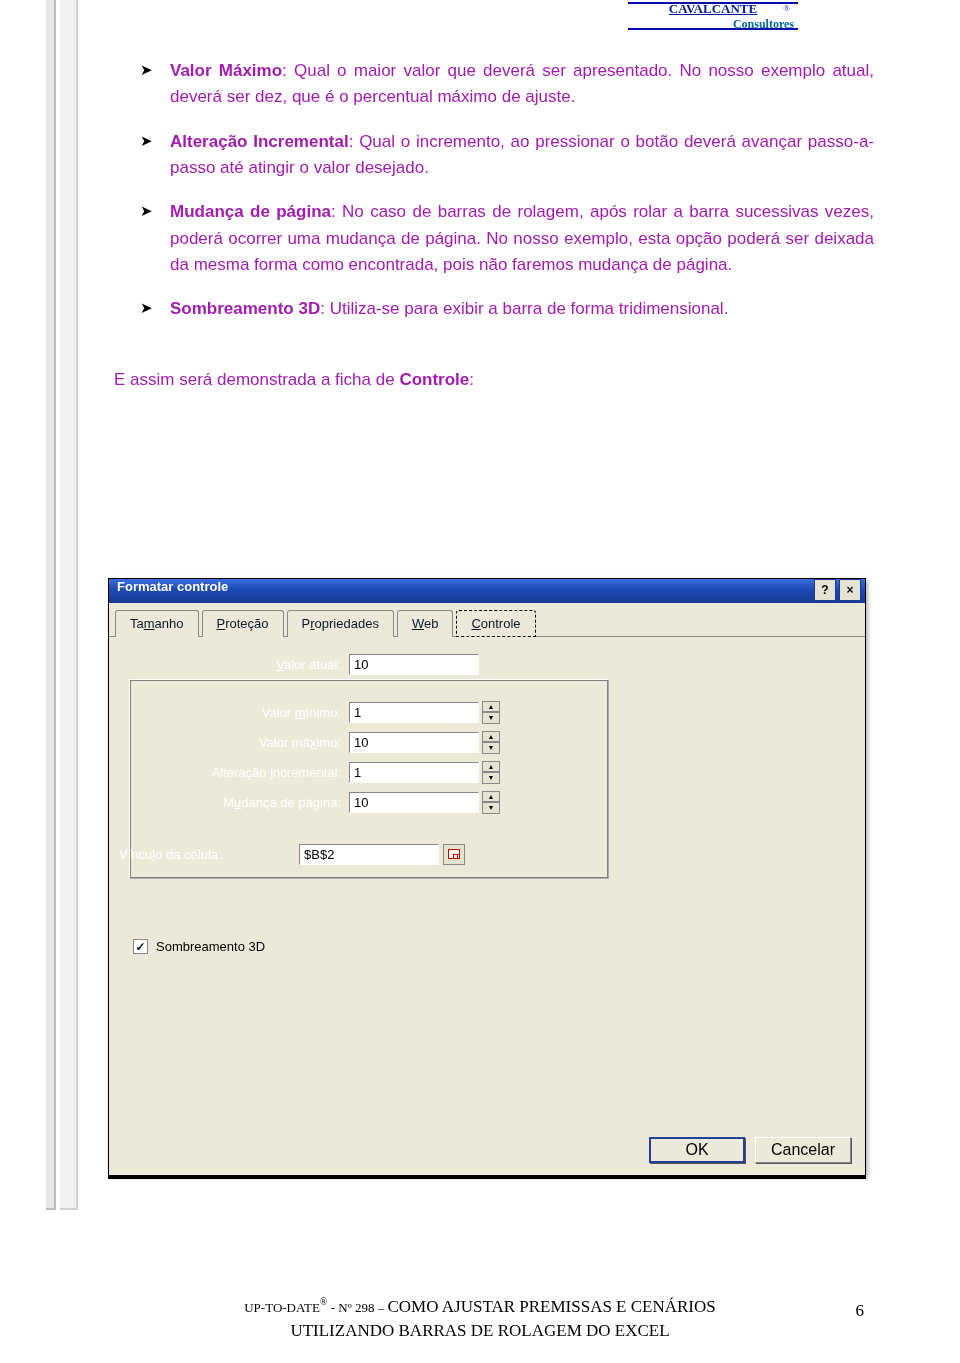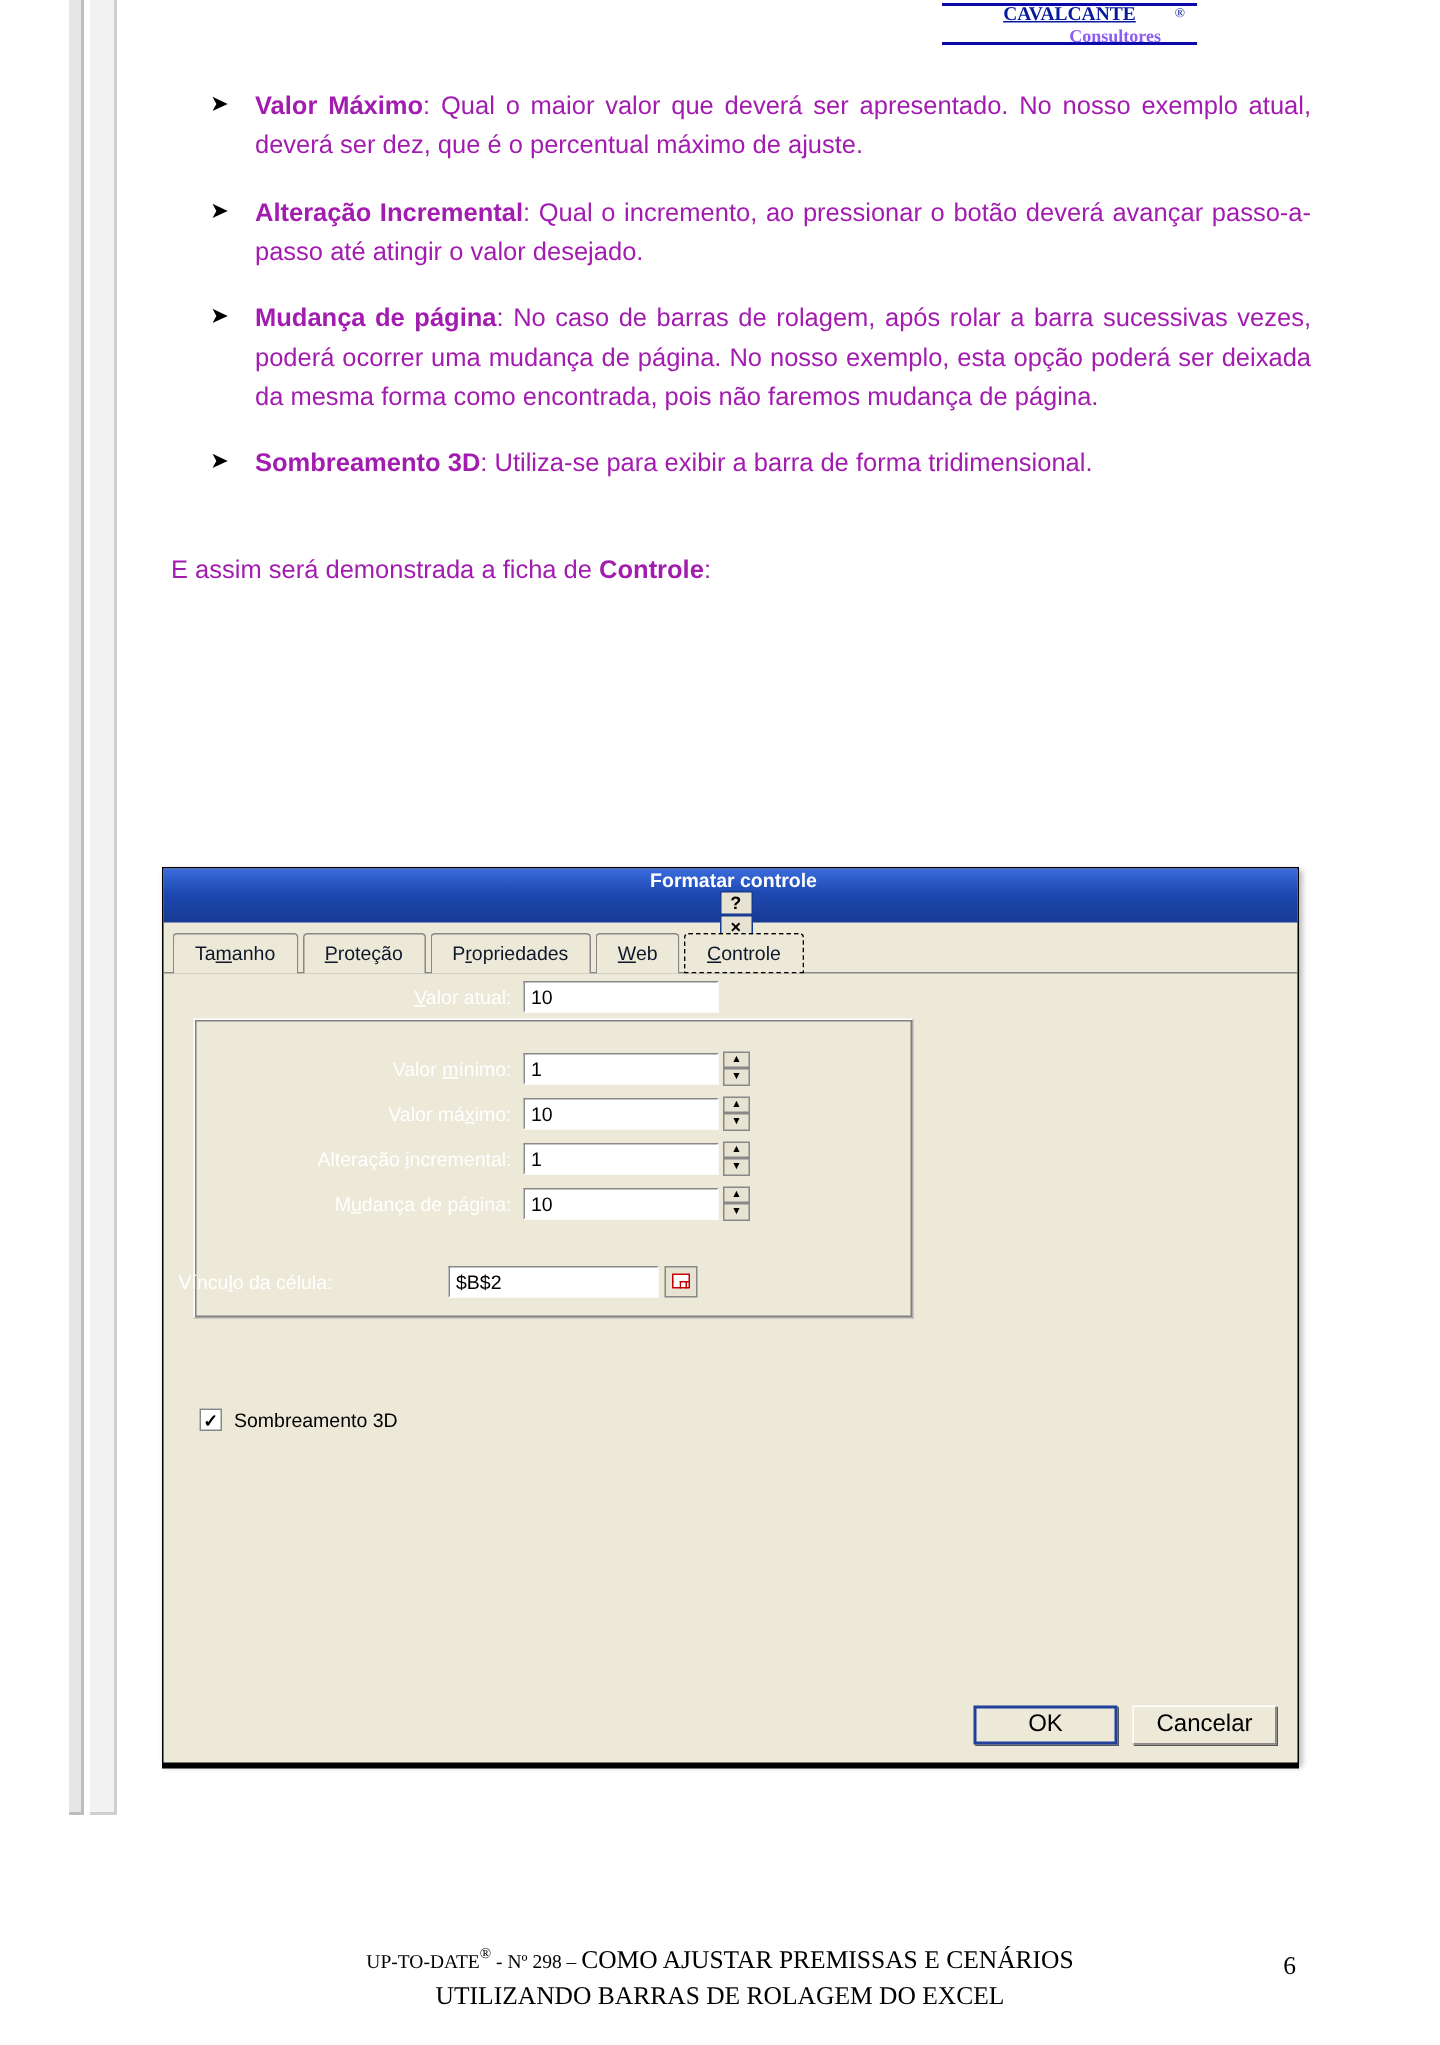--- a/index.html
+++ b/index.html
@@ -22,21 +22,21 @@
   .brand {
     position: absolute; right: 162px; top: 2px;
     width: 170px; height: 28px;
     background: #fff;
     border-top: 2px solid #0a0aaa;
     border-bottom: 2px solid #0a0aaa;
     display: flex; flex-direction: column; align-items: center; justify-content: center;
     font-family: "Times New Roman", serif;
   }
   .brand .line1 { font-size: 13px; color: #061a9b; text-decoration: underline; font-weight: bold; }
-  .brand .line2 { font-size: 12px; color: #8b5cf6; align-self: flex-end; margin-right: 24px; font-weight: bold;}
+  .brand .line2 { font-size: 12px; color: #0369a1; align-self: flex-end; margin-right: 4px; font-weight: bold;}
   .brand .reg { position: absolute; right: 8px; top: -1px; font-size: 9px; color: #061a9b; }
 
   .content {
     position: absolute;
     left: 114px; top: 58px; width: 760px;
     font-size: 17px; line-height: 1.55; color: #a21caf;
   }
   .bullets { list-style: none; padding-left: 26px; margin-bottom: 22px; }
   .bullets li { position: relative; padding-left: 30px; margin-bottom: 18px; text-align: justify;}
   .bullets li::before {
@@ -48,24 +48,24 @@
   
   .dialog {
     position: absolute; left: 108px; top: 578px;
     width: 758px; height: 598px;
     border: 1px solid #000;
     background: #ece9d8;
     box-shadow: 2px 2px 4px rgba(0,0,0,0.3);
     font-family: Tahoma, Verdana, sans-serif; font-size: 13px;
   }
   .titlebar {
-    height: 36px;
+    height: 24px;
     background: linear-gradient(180deg, #3a6ddc 0%, #1e49b3 45%, #173a92 100%);
-    color: #fff; display: flex; align-items: center; padding: 0 4px 0 8px;
-    font-weight: bold; font-size: 13px; flex-direction: column;
+    color: #fff; display: flex; padding: 0 4px 0 8px;
+    font-weight: bold; font-size: 13px;
   }
   .titlebar .caption { flex: 1; }
   .titlebar .winbtn {
     width: 22px; height: 22px; margin-left: 3px;
     background: #e6e3d2; border: 1px solid #173a92;
     display: flex; align-items: center; justify-content: center;
     font-weight: bold; color: #000; font-size: 12px;
   }
   .dlgbody .black, .buttons * { color: #000; }
   .dialog { color: #000; }

